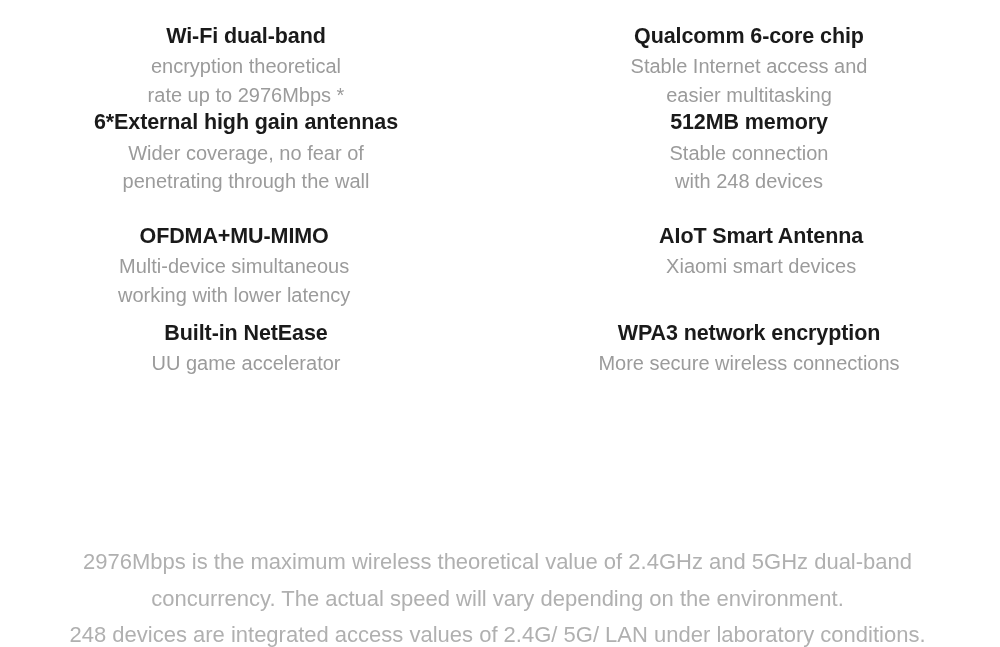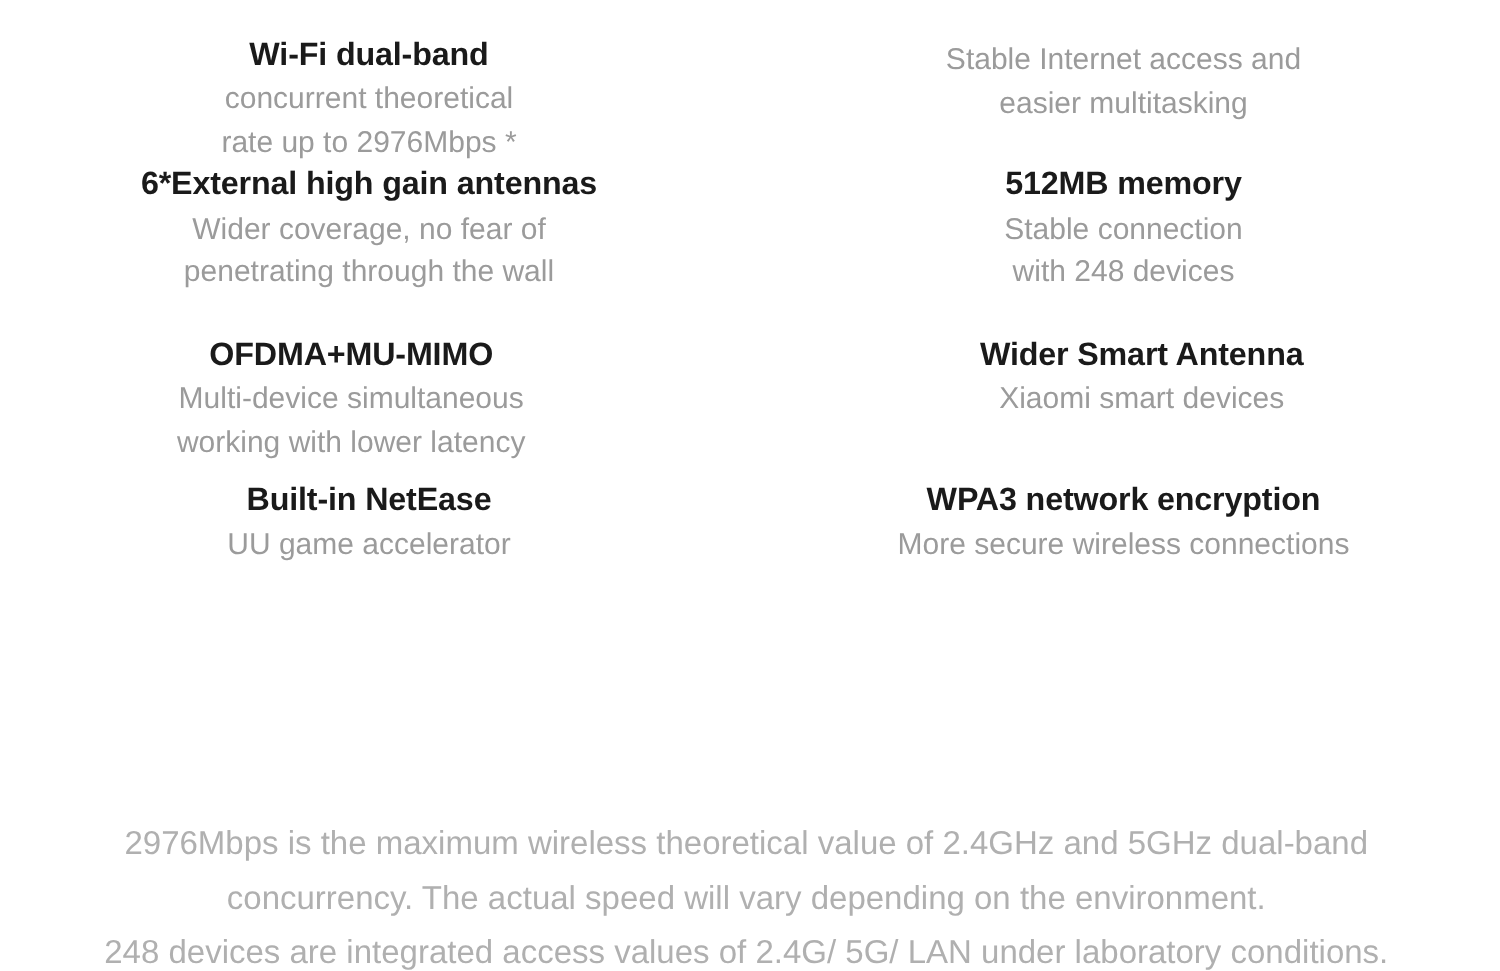--- a/index.html
+++ b/index.html
@@ -98,25 +98,26 @@
 <body>
 
 <div class="page">
 
   <div class="feature-grid">
 
     <div class="feature-row row-1">
       <div class="feature-cell col-left">
         <div class="feature-title">Wi-Fi dual-band</div>
         <div class="feature-desc">
-          <span class="line">concurrent theoretical</span>
+          <span class="line">encryption theoretical</span>
           <span class="line">rate up to 2976Mbps *</span>
         </div>
       </div>
       <div class="feature-cell col-right">
+        <div class="feature-title">Qualcomm 6-core chip</div>
         <div class="feature-desc">
           <span class="line">Stable Internet access and</span>
           <span class="line">easier multitasking</span>
         </div>
       </div>
     </div>
 
     <div class="feature-row row-2">
       <div class="feature-cell col-left">
         <div class="feature-title">6*External high gain antennas</div>
@@ -136,21 +137,21 @@
 
     <div class="feature-row row-3">
       <div class="feature-cell col-left">
         <div class="feature-title">OFDMA+MU-MIMO</div>
         <div class="feature-desc">
           <span class="line">Multi-device simultaneous</span>
           <span class="line">working with lower latency</span>
         </div>
       </div>
       <div class="feature-cell col-right">
-        <div class="feature-title">Wider Smart Antenna</div>
+        <div class="feature-title">AIoT Smart Antenna</div>
         <div class="feature-desc">
           <span class="line">Xiaomi smart devices</span>
         </div>
       </div>
     </div>
 
     <div class="feature-row row-4">
       <div class="feature-cell col-left">
         <div class="feature-title">Built-in NetEase</div>
         <div class="feature-desc">

